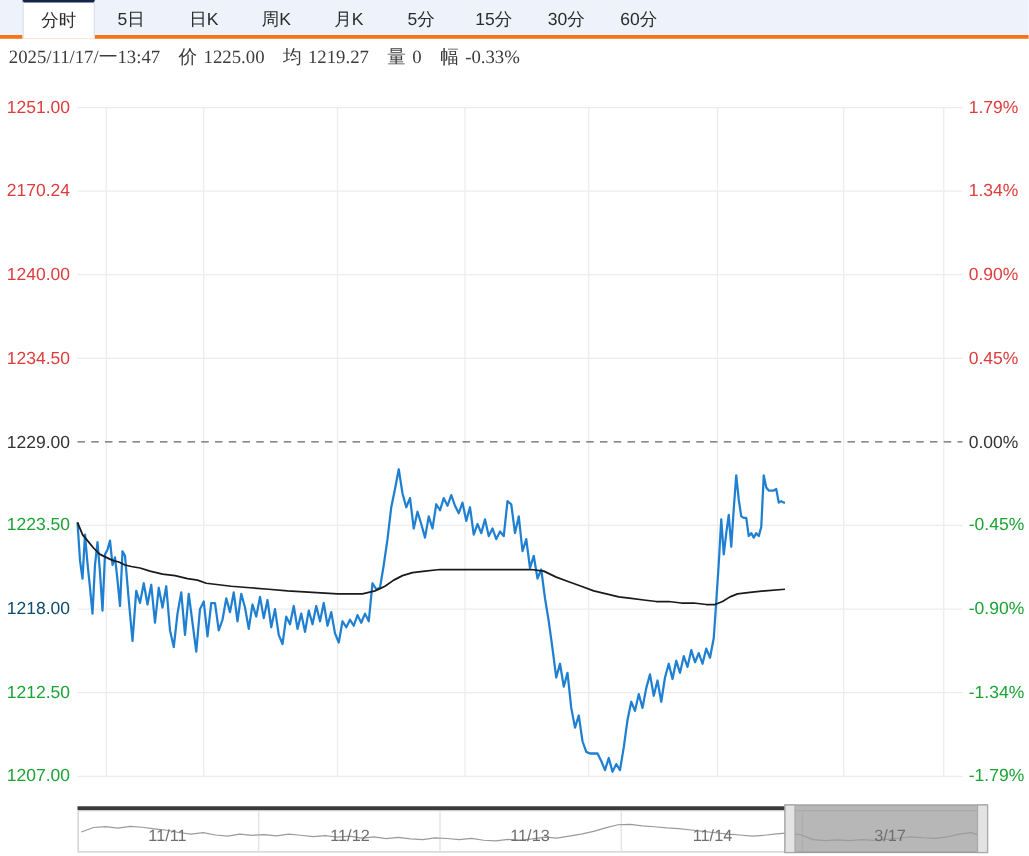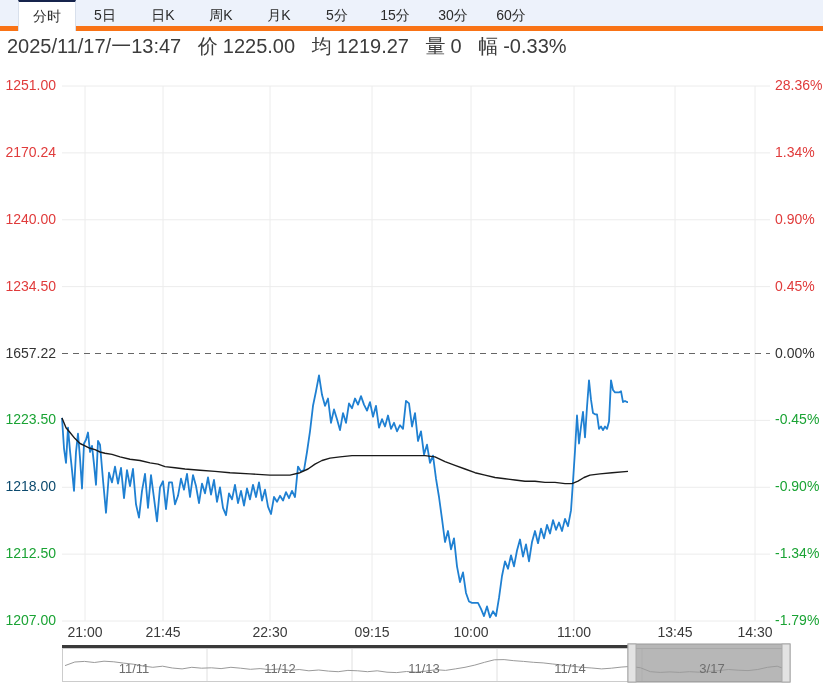--- a/index.html
+++ b/index.html
@@ -1,30 +1,30 @@
 <!DOCTYPE html>
 <html><head>
 <meta charset="utf-8">
 <style>
   * { margin:0; padding:0; box-sizing:border-box; }
   body { background:#fff; font-family:"Liberation Sans", sans-serif; }
   .app { position:relative; width:823px; height:685px; background:#fff; overflow:hidden; }
 
   .tabbar { position:absolute; left:0; top:0; width:823px; height:31px;
-            background:#edf2fb; border-bottom:5px solid #f97316;
+            background:#edf2fb; border-bottom:3px solid #f97316;
             display:flex; padding-left:18px; }
   .tab { width:58px; height:31px; line-height:30px; text-align:center;
          font-size:14px; color:#2b2b2b; cursor:pointer; }
   .tab.active { background:#fff; border-top:2px solid #16244c;
                 border-left:1px solid #d8e0ec; border-right:1px solid #d8e0ec;
                 line-height:28px; }
 
   .infobar { position:absolute; left:0; top:31px; width:823px; height:30px;
-             line-height:30px; padding-left:7px; font-size:20px; color:#3c3c3c;
-             white-space:nowrap; }
+             line-height:30px; padding-left:7px; font-size:15px; color:#3c3c3c;
+             white-space:nowrap;font-family:Liberation Serif, serif; }
   .infobar .grp { margin-left:11px; }
   .infobar .lbl { margin-right:5px; }
 
   #chart-svg { position:absolute; left:0; top:0; width:823px; height:685px; }
 
   #left-axis  { position:absolute; left:0; top:0; width:58px; height:685px; }
   #left-axis  div { position:absolute; right:2px; font-size:14px; }
   #right-axis { position:absolute; left:775px; top:0; width:48px; height:685px; }
   #right-axis div { position:absolute; left:0; font-size:14px; }
   #x-axis { position:absolute; left:0; top:624px; width:823px; height:20px; }
@@ -88,46 +88,36 @@
       <line x1="62" y1="646.5" x2="628" y2="646.5" stroke="#3a3a3a" stroke-width="3"></line>
       <rect x="628" y="644" width="162" height="38" fill="#9b9b9b" fill-opacity="0.72" stroke="#9a9a9a"></rect>
       <rect x="628" y="644" width="8" height="38" fill="#e3e3e3" stroke="#aaaaaa"></rect>
       <rect x="782" y="644" width="8" height="38" fill="#e3e3e3" stroke="#aaaaaa"></rect>
     </svg>
   <div id="left-axis">
       <div style="top: 77px; color: rgb(224, 59, 59);">1251.00</div>
       <div style="top: 143.875px; color: rgb(224, 59, 59);">2170.24</div>
       <div style="top: 210.75px; color: rgb(224, 59, 59);">1240.00</div>
       <div style="top: 277.625px; color: rgb(224, 59, 59);">1234.50</div>
-      <div style="top: 344.5px; color: rgb(51, 51, 51);">1657.22</div>
+      <div style="top: 344.5px; color: rgb(51, 51, 51);">1229.00</div>
       <div style="top: 411.375px; color: rgb(26, 163, 52);">1223.50</div>
       <div style="top: 478.25px; color: #0c4a6e;">1218.00</div>
       <div style="top: 545.125px; color: rgb(26, 163, 52);">1212.50</div>
       <div style="top: 612px; color: rgb(26, 163, 52);">1207.00</div>
     </div>
   <div id="right-axis">
-      <div style="top: 77px; color: rgb(224, 59, 59);">28.36%</div>
+      <div style="top: 77px; color: rgb(224, 59, 59);">1.79%</div>
       <div style="top: 143.875px; color: rgb(224, 59, 59);">1.34%</div>
       <div style="top: 210.75px; color: rgb(224, 59, 59);">0.90%</div>
       <div style="top: 277.625px; color: rgb(224, 59, 59);">0.45%</div>
       <div style="top: 344.5px; color: rgb(51, 51, 51);">0.00%</div>
       <div style="top: 411.375px; color: rgb(26, 163, 52);">-0.45%</div>
       <div style="top: 478.25px; color: rgb(26, 163, 52);">-0.90%</div>
       <div style="top: 545.125px; color: rgb(26, 163, 52);">-1.34%</div>
       <div style="top: 612px; color: rgb(26, 163, 52);">-1.79%</div>
-    </div>
-  <div id="x-axis">
-      <div style="left: 55px;">21:00</div>
-      <div style="left: 133px;">21:45</div>
-      <div style="left: 240px;">22:30</div>
-      <div style="left: 342px;">09:15</div>
-      <div style="left: 441px;">10:00</div>
-      <div style="left: 544px;">11:00</div>
-      <div style="left: 645px;">13:45</div>
-      <div style="left: 725px;">14:30</div>
     </div>
   <div id="nav-labels">
       <div style="left: 114px;">11/11</div>
       <div style="left: 260px;">11/12</div>
       <div style="left: 404px;">11/13</div>
       <div style="left: 550px;">11/14</div>
       <div style="left: 692px;">3/17</div>
     </div>
 
 </div>

